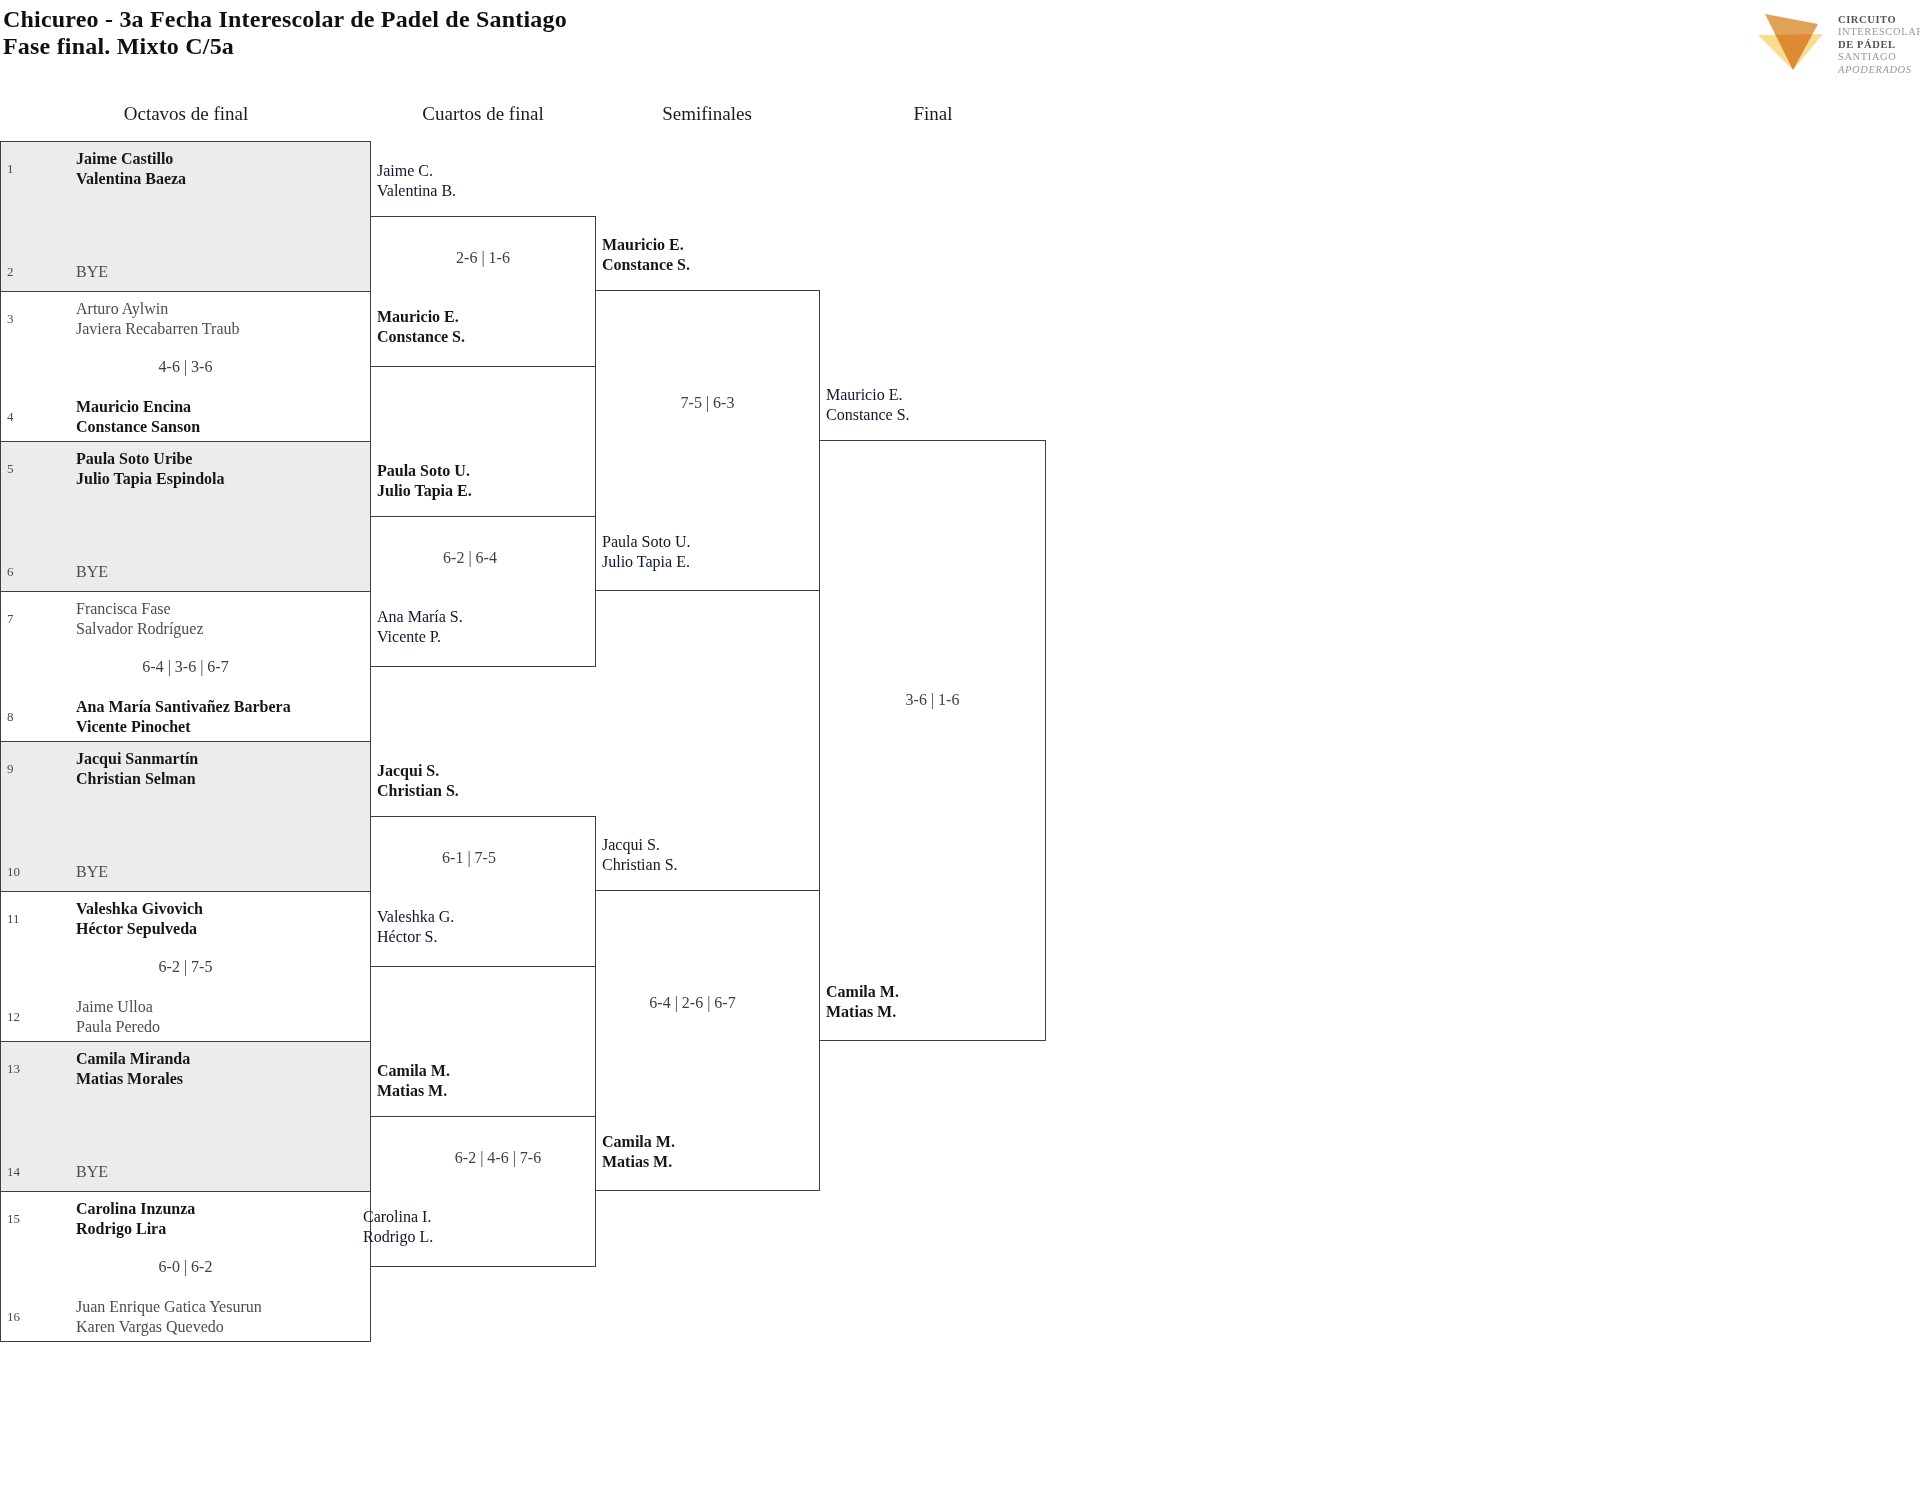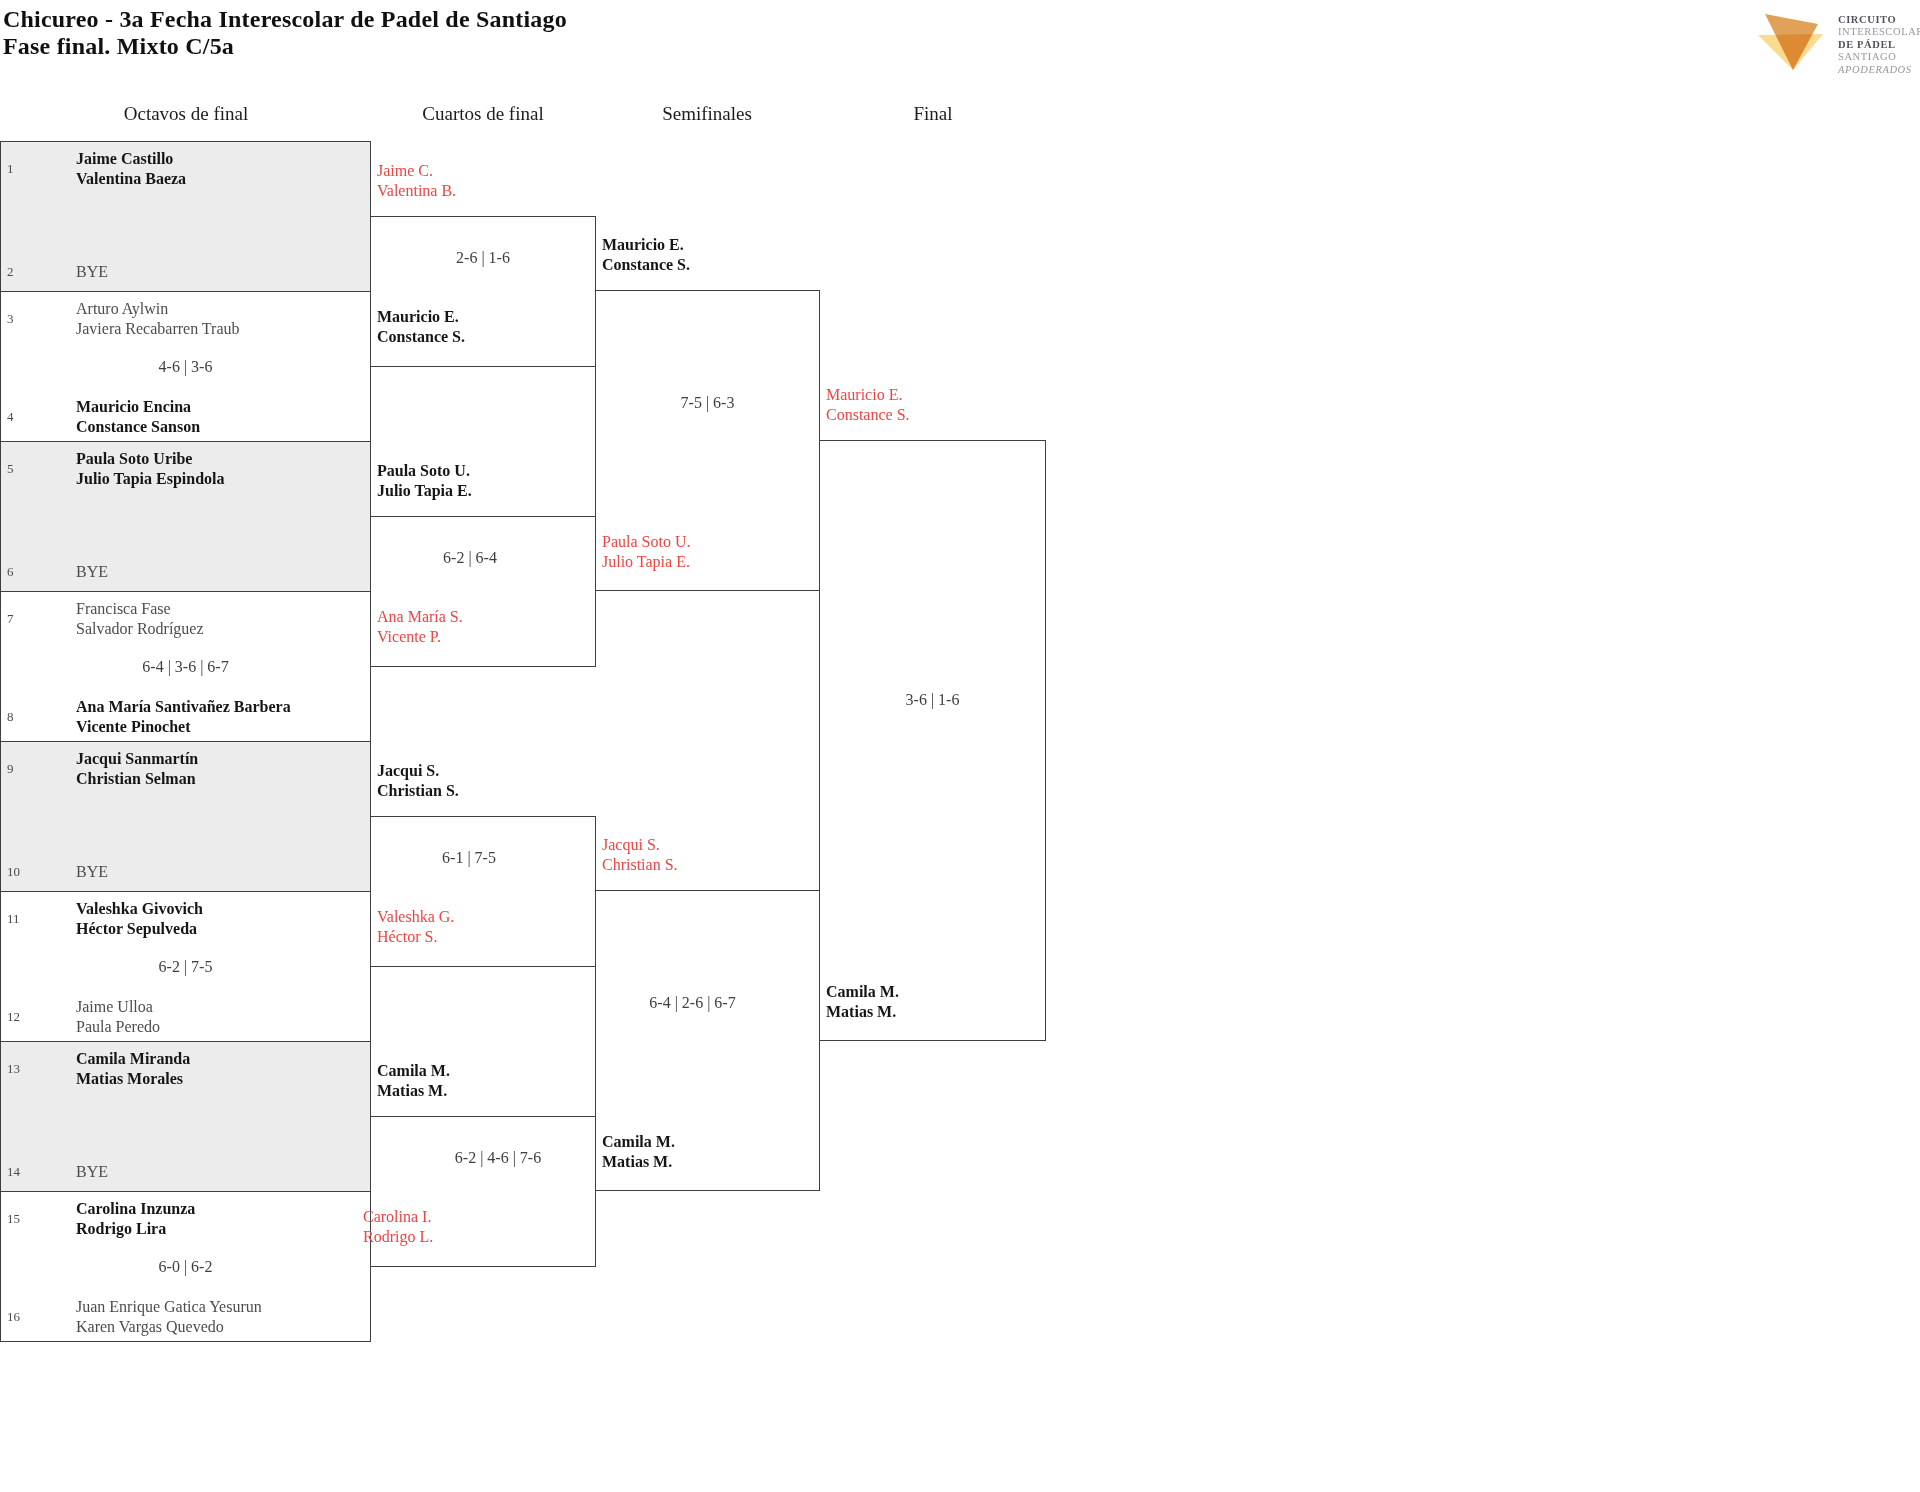--- a/index.html
+++ b/index.html
@@ -26,21 +26,21 @@
   .slot.bot2 { bottom:4px; }
   .slot.bye { bottom:9px; }
   .seed { font-size:13px; color:#4b4b4b; min-width:14px; line-height:14px; }
   .names { font-size:16px; line-height:20px; color:#4d4d4d;margin-left:47px; }
   .names.bold { font-weight:700; color:#161616; }
   .nline { display:block; white-space:nowrap; }
   .oscore {
     position:absolute; left:0; width:100%; top:65px; text-align:center;
     font-size:16px; line-height:20px; color:#3f3f3f;
   }
-  .label { position:absolute; font-size:16px; line-height:20px; color:#ef4444; white-space:nowrap; }
+  .label { position:absolute; font-size:16px; line-height:20px; color:#0f172a; white-space:nowrap; }
   .label.bold { font-weight:700; color:#161616; }
   .rscore { position:absolute; text-align:center; font-size:16px; line-height:20px; color:#3f3f3f; }
   .logo { position:absolute; left:1757px; top:10px; width:160px; height:66px; }
   .logo-icon { position:absolute; left:0; top:2px; width:68px; height:60px; }
   .logo-text { position:absolute; left:81px; top:4px; font-size:10.5px; line-height:12.4px; letter-spacing:0.6px; }
   .logo-line { display:block; white-space:nowrap; color:#98979f; }
   .logo-line.dark { color:#53525c; font-weight:700; }
   .logo-line.italic { font-style:italic; }
 </style>
 </head>

